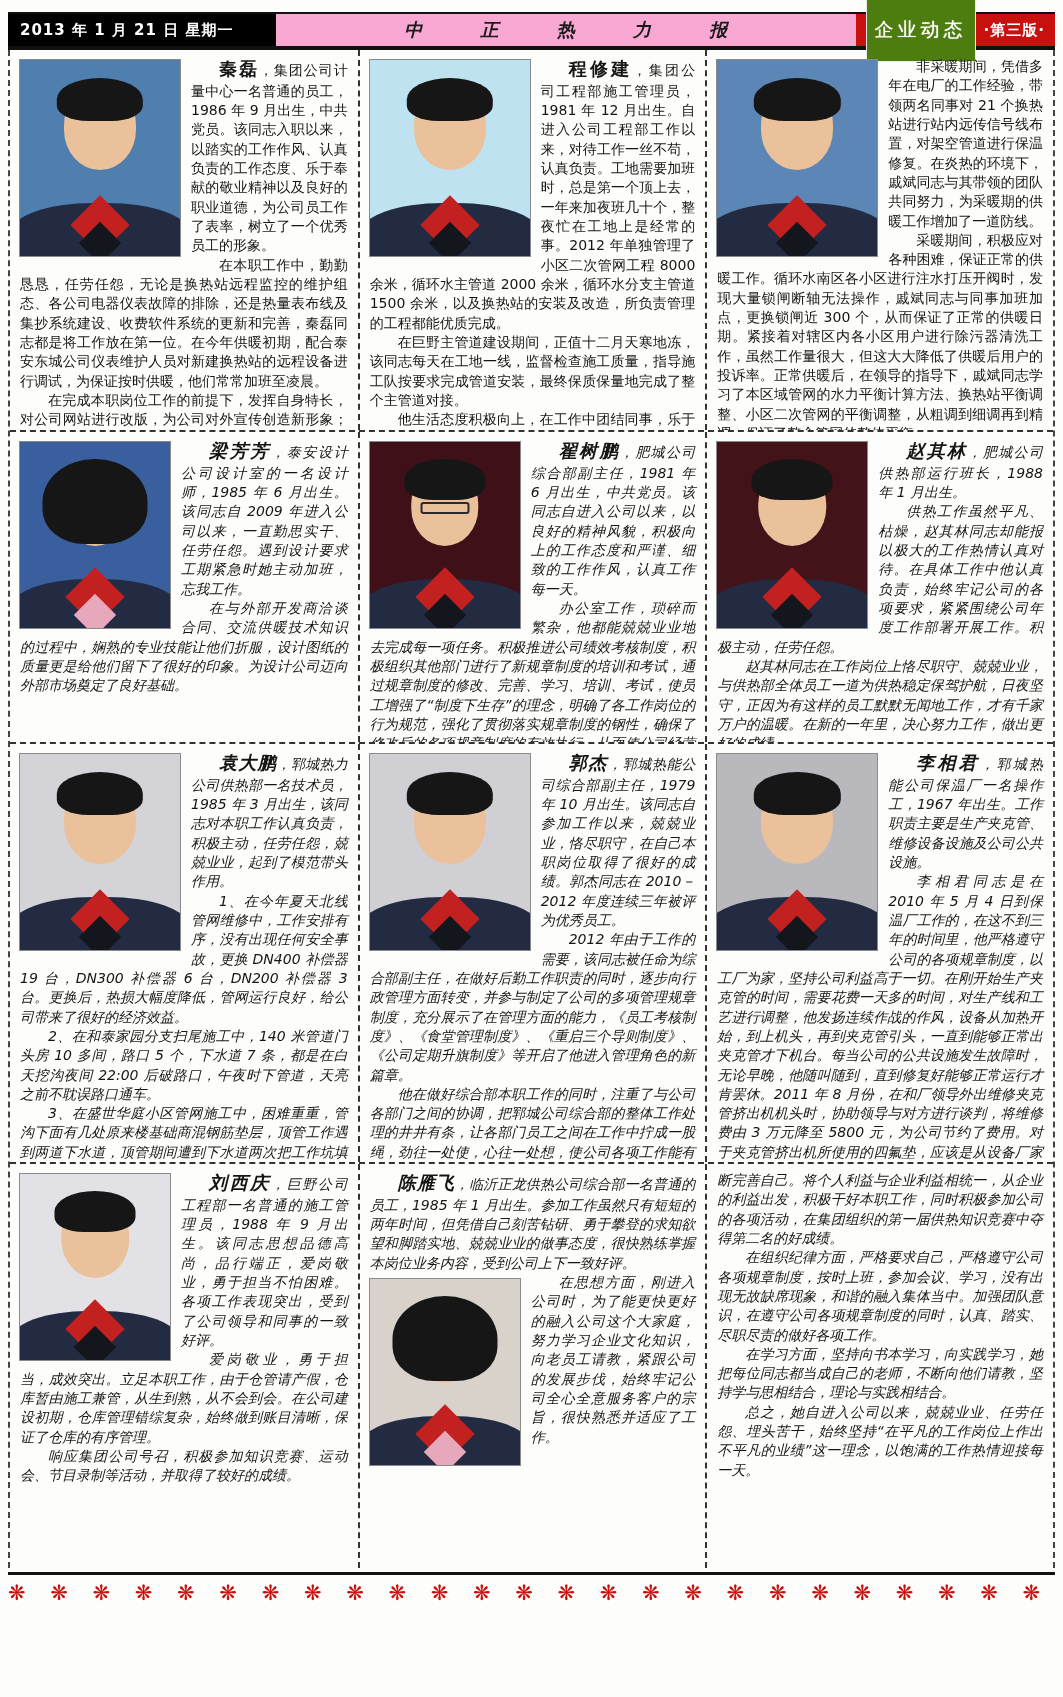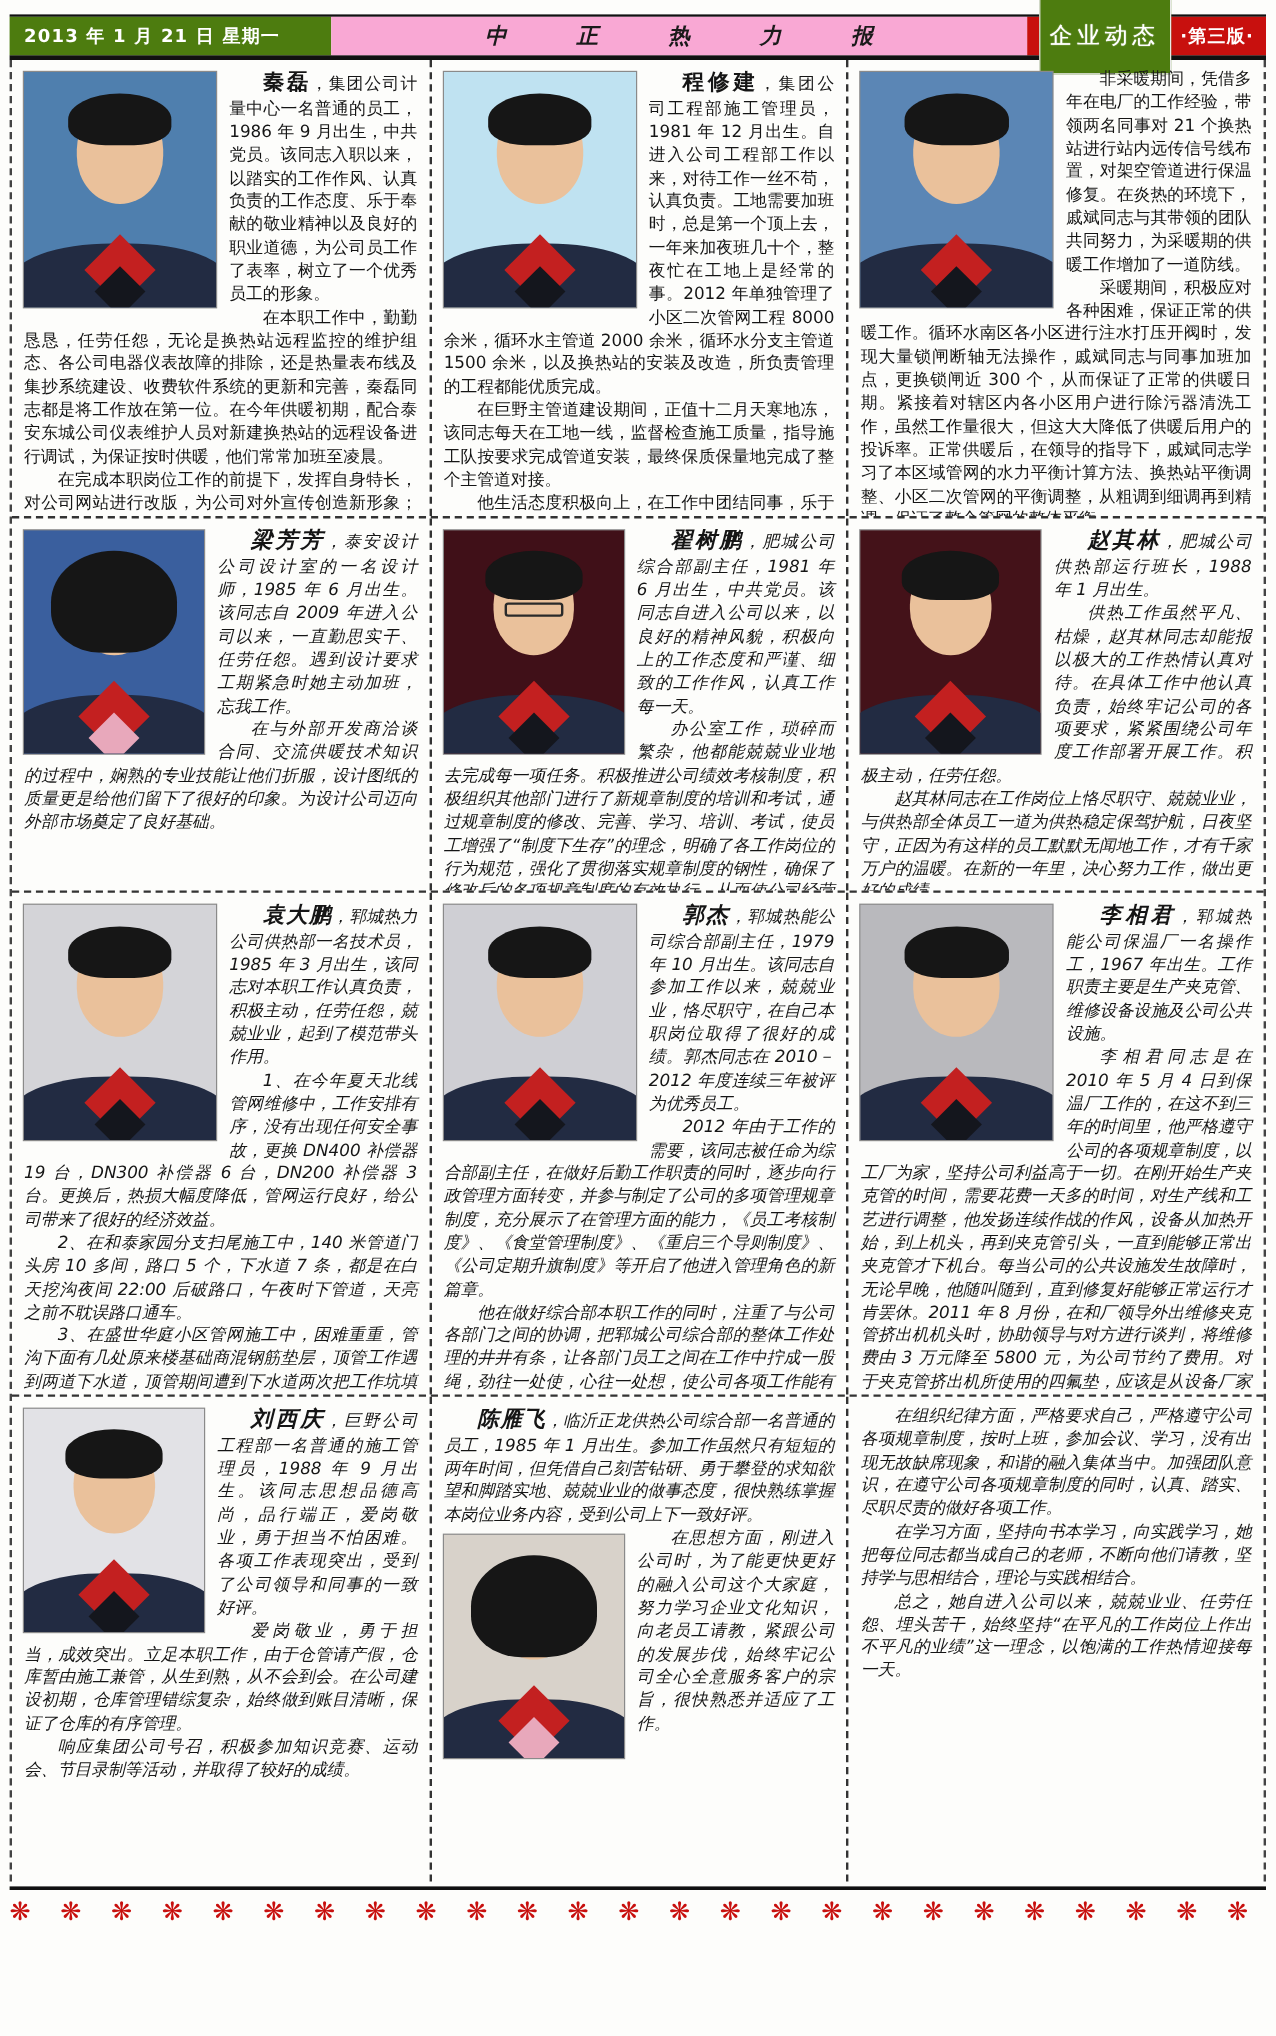--- a/index.html
+++ b/index.html
@@ -1,32 +1,32 @@
 <!DOCTYPE html>
 <html><head>
 <meta charset="utf-8">
 <style>
   html,body{margin:0;padding:0;background:#f2f2ee;}
   body{width:1063px;font-family:"DejaVu Sans",sans-serif;color:#151515;}
   .page{width:1063px;height:1697px;background:#fdfdfb;box-sizing:border-box;padding:12px 8px 0 8px;overflow:hidden;}
 
   
   .masthead{display:flex;align-items:stretch;height:32px;border-top:2px solid #111;border-bottom:4px solid #111;}
-  .mast-date{background:#4d7c0f;color:#fff;width:268px;display:flex;align-items:center;padding-left:12px;font-weight:bold;font-size:15px;letter-spacing:1px;box-sizing:border-box;}
+  .mast-date{background:#000000;color:#fff;width:268px;display:flex;align-items:center;padding-left:12px;font-weight:bold;font-size:15px;letter-spacing:1px;box-sizing:border-box;}
   .mast-title{background:#f9a8d4;flex:1;display:flex;align-items:center;justify-content:center;font-size:18px;font-weight:bold;color:#1a1a1a;letter-spacing:26px;font-style:italic;text-indent:26px;}
   .mast-right{background:#c8100e;display:flex;align-items:center;gap:8px;padding:0 10px;}
   .mast-section{background:#4d7c0f;color:#fff;font-weight:normal;font-size:19px;letter-spacing:4px;padding:18px 8px;border:1px solid #e9e9e9;text-shadow:0 0 1px #fff;}
   .mast-page{color:#fff;font-weight:bold;font-size:15px;letter-spacing:1px;}
 
   
   .headline{color:#e60f0f;font-size:46px;font-weight:bold;text-align:center;letter-spacing:3px;margin:22px 0 10px 0;line-height:1.1;}
 
   
   .grid{border-left:2px dashed #444;border-right:2px dashed #444;}
-  .row{display:flex;justify-content:flex-end;}
+  .row{display:flex;}
   .row + .row{border-top:2px dashed #333;font-style:italic;}
   .cell{width:33.333%;box-sizing:border-box;padding:7px 10px 4px 10px;overflow:hidden;}
   .cell + .cell{border-left:2px dashed #333;}
   .r1{height:380px;}
   .r2{height:310px;}
   .r3{height:418px;}
   .r4{height:404px;}
 
   p{margin:0;font-size:14px;line-height:1.38;text-align:justify;text-indent:2em;}
   .lead .aname{font-size:18px;font-weight:bold;letter-spacing:1px;}
@@ -213,20 +213,21 @@
           <div class="head"></div>
           <div class="hair"></div>
           <div class="body"></div>
           <div class="collar"></div>
           <div class="shirt"></div>
         </div>
         <p>在思想方面，刚进入公司时，为了能更快更好的融入公司这个大家庭，努力学习企业文化知识，向老员工请教，紧跟公司的发展步伐，始终牢记公司全心全意服务客户的宗旨，很快熟悉并适应了工作。</p>
       </div>
 
       <div class="cell">
+        <p style="text-indent:0;">断完善自己。将个人利益与企业利益相统一，从企业的利益出发，积极干好本职工作，同时积极参加公司的各项活动，在集团组织的第一届供热知识竞赛中夺得第二名的好成绩。</p>
         <p>在组织纪律方面，严格要求自己，严格遵守公司各项规章制度，按时上班，参加会议、学习，没有出现无故缺席现象，和谐的融入集体当中。加强团队意识，在遵守公司各项规章制度的同时，认真、踏实、尽职尽责的做好各项工作。</p>
         <p>在学习方面，坚持向书本学习，向实践学习，她把每位同志都当成自己的老师，不断向他们请教，坚持学与思相结合，理论与实践相结合。</p>
         <p>总之，她自进入公司以来，兢兢业业、任劳任怨、埋头苦干，始终坚持“在平凡的工作岗位上作出不平凡的业绩”这一理念，以饱满的工作热情迎接每一天。</p>
       </div>
     </div>
 
   </div>
 
   <div class="foot">❋ ❋ ❋ ❋ ❋ ❋ ❋ ❋ ❋ ❋ ❋ ❋ ❋ ❋ ❋ ❋ ❋ ❋ ❋ ❋ ❋ ❋ ❋ ❋ ❋ ❋</div>
 

